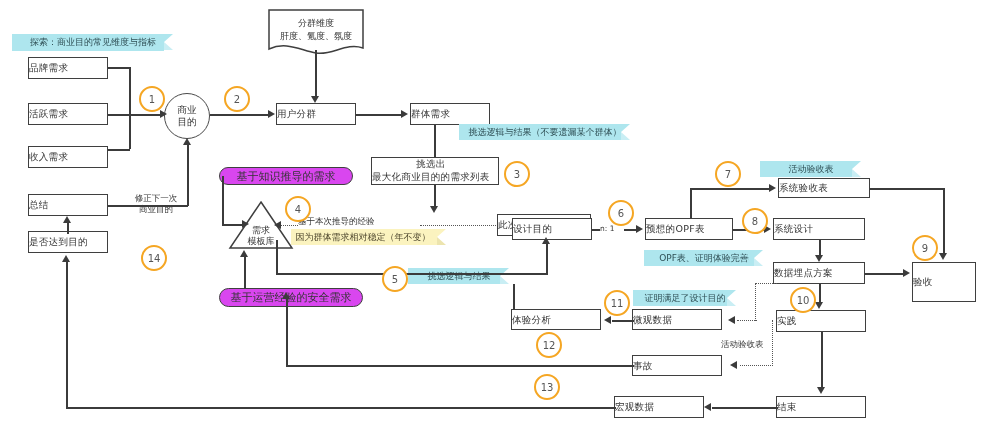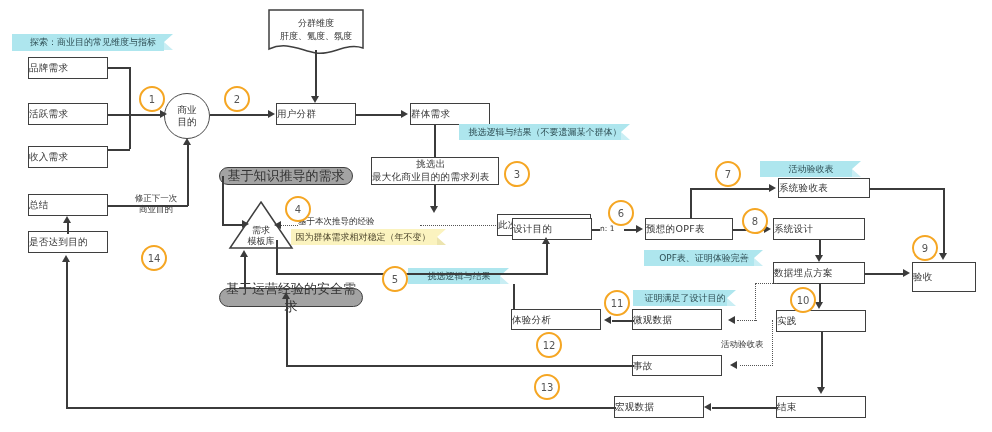--- a/index.html
+++ b/index.html
@@ -28,23 +28,23 @@
   .tri-wrap{position:absolute;}
   .tri-wrap svg{position:absolute;left:0;top:0;}
   .tri-label{
     position:absolute;width:100%;bottom:3px;text-align:center;
     font-size:9px;color:#333;line-height:1.25;
   }
 
   
   .stadium{
     position:absolute;box-sizing:border-box;border-radius:999px;
-    background:#a3a3a3;border:1.5px solid #3f3f3f;
+    background:#d946ef;border:1.5px solid #3f3f3f;
     display:flex;align-items:center;justify-content:center;
-    font-size:13px;color:#333;text-align:center;
+    font-size:11px;color:#333;text-align:center;
   }
 
   
   .docshape{position:absolute;}
   .docshape svg{position:absolute;left:0;top:0;}
   .docshape .doctext{
     position:absolute;left:0;top:8px;width:100%;text-align:center;
     font-size:9px;color:#333;line-height:1.45;
   }
 
@@ -230,21 +230,21 @@
   </div>
 
   <div class="node" style="left:773px;top:218px;width:92px;height:22px;">
     <span>系统设计</span>
   </div>
 
   <div class="node" style="left:773px;top:262px;width:92px;height:22px;">
     <span>数据埋点方案</span>
   </div>
 
-  <div class="node" style="left:912px;top:262px;width:64px;height:30px;">
+  <div class="node" style="left:912px;top:262px;width:64px;height:40px;">
     <span>验收</span>
   </div>
 
   <div class="node" style="left:776px;top:396px;width:90px;height:22px;">
     <span>结束</span>
   </div>
 
   <div class="node" style="left:776px;top:310px;width:90px;height:22px;">
     <span>实践</span>
   </div>

